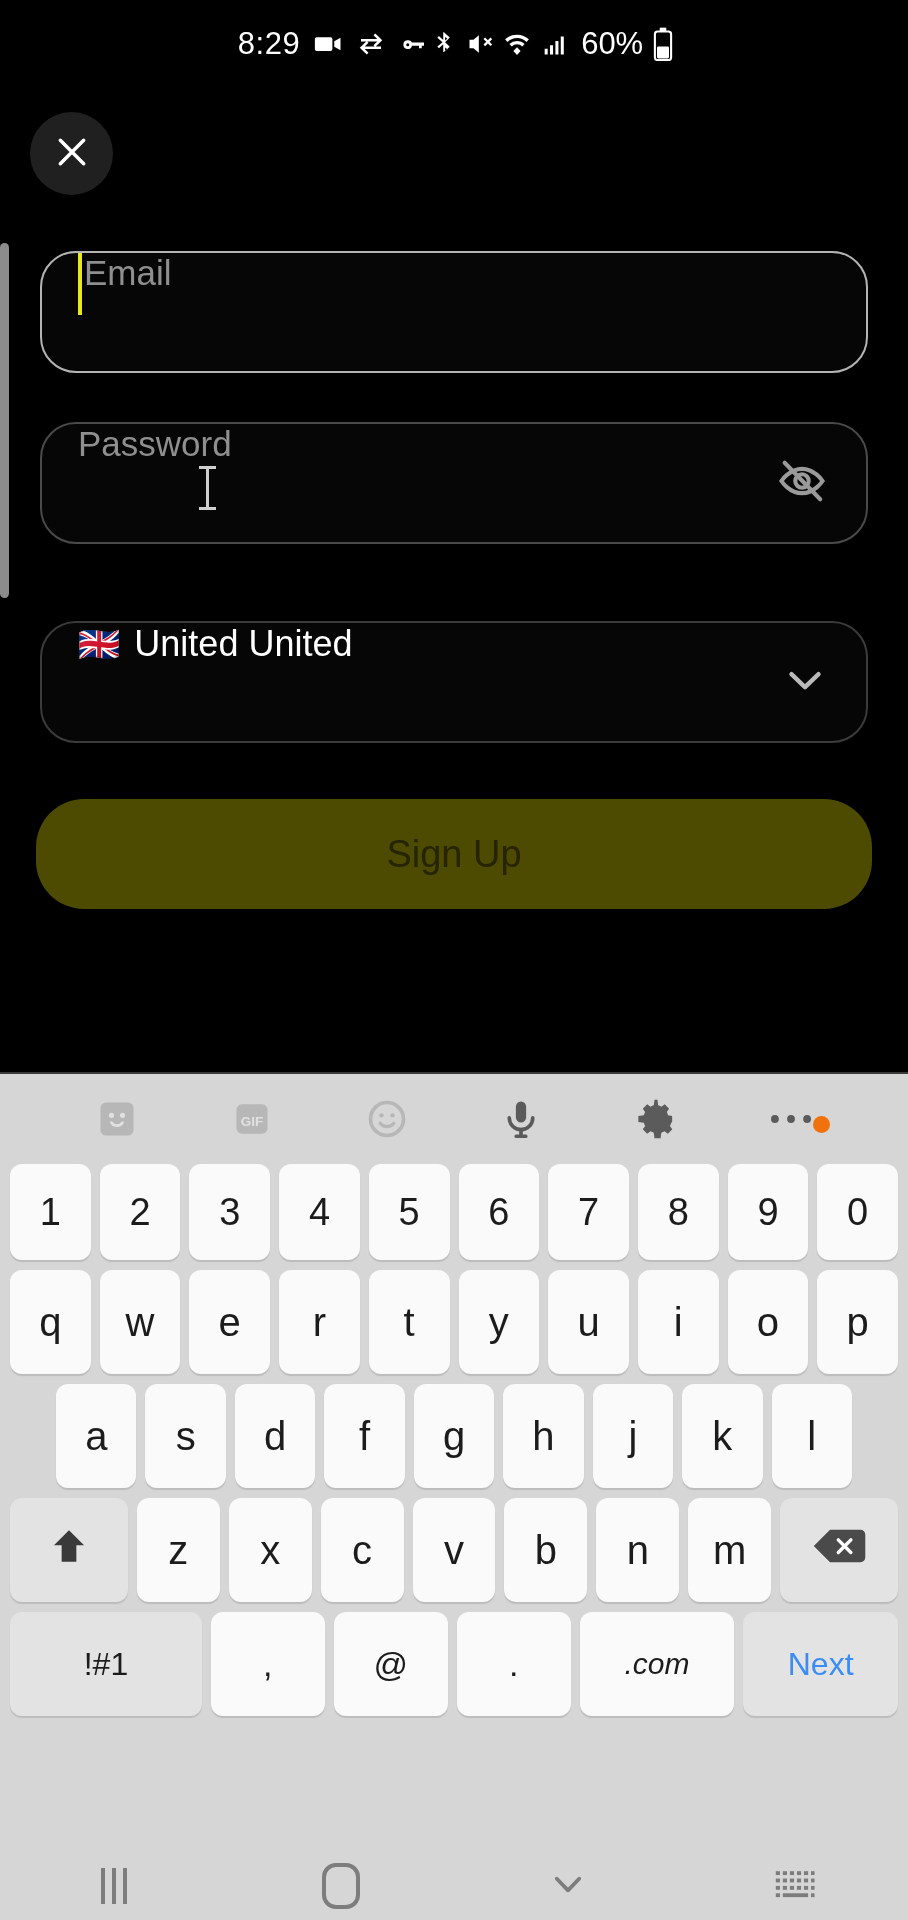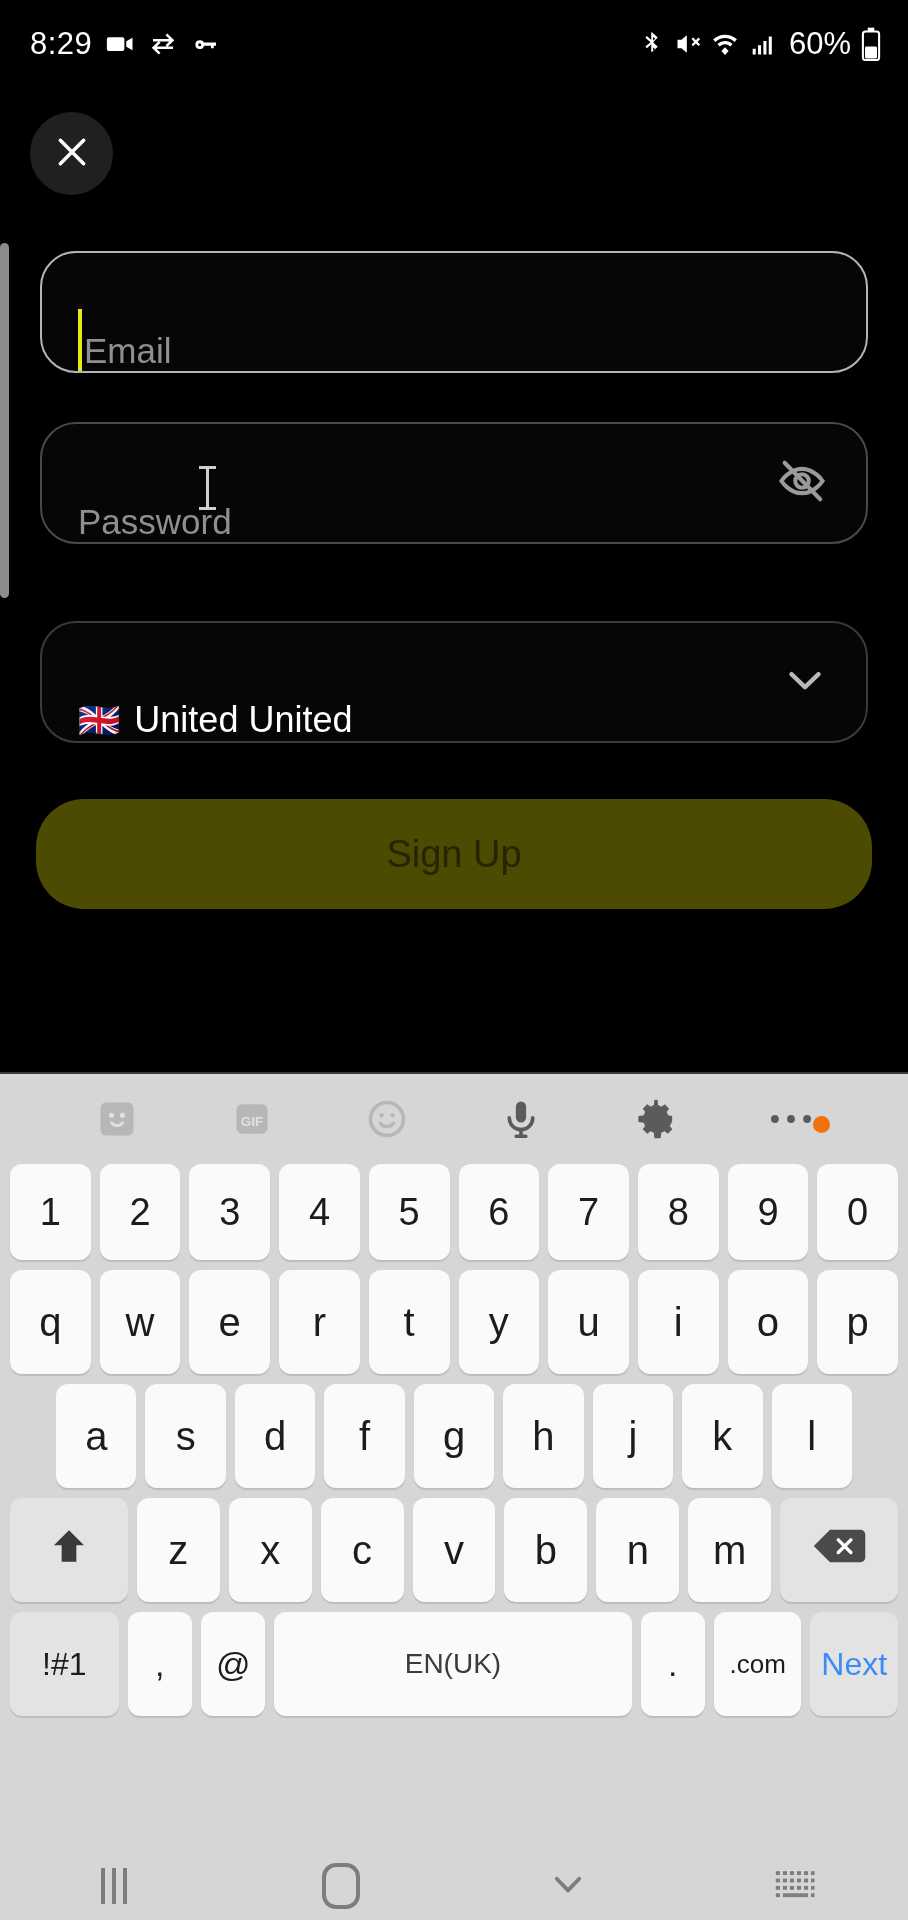--- a/index.html
+++ b/index.html
@@ -7,21 +7,21 @@
     width: 908px; height: 1920px;
     background: #000;
     font-family: "Liberation Sans", sans-serif;
     overflow: hidden;
   }
   .phone { position: relative; width: 908px; height: 1920px; background: #000; }
 
   
   .statusbar {
     position: absolute; top: 0; left: 0; width: 908px; height: 88px;
-    display: flex; align-items: center; justify-content: space-between;
+    display: flex; align-items: center; justify-content: center;
     padding: 0 26px 0 30px; color: #fff;
   }
   .sb-left { display: flex; align-items: center; gap: 13px; }
   .sb-right { display: flex; align-items: center; gap: 9px; }
   .sb-time { font-size: 31px; letter-spacing: .5px; }
   .sb-pct { font-size: 31px; margin-left: 4px; }
   .sb-ico { display: inline-flex; align-items: center; }
 
   
   .close-btn {
@@ -32,21 +32,21 @@
   }
 
   
   .content { position: absolute; top: 88px; left: 0; width: 908px; height: 984px; overflow: hidden; }
   .scrollbar-track { position: absolute; left: 0; top: 155px; width: 9px; height: 355px;
     background: #8c8c8c; border-radius: 5px; }
 
   .field {
     position: absolute; left: 40px; width: 828px;
     border-radius: 36px; background: #060606;
-    display: flex; align-items: flex-end; padding: 0 36px;
+    display: flex; align-items: flex-start; padding: 0 36px;
   }
   .field-email { top: 163px; height: 122px; border: 2px solid #b4b4b4; }
   .field-pass  { top: 334px; height: 122px; border: 2px solid #4a4a4a; }
   .field-country { top: 533px; height: 122px; border: 2px solid #3b3b3b; }
 
   .placeholder { color: #8f8f8f; font-size: 35px; }
   .caret {
     width: 4px; height: 62px; background: #e8e81f; margin-right: 2px; flex: 0 0 auto;
   }
   .ibeam {
@@ -98,21 +98,21 @@
     background: #fafafa; border-radius: 12px;
     height: 104px; display: flex; align-items: center; justify-content: center;
     color: #1c1c1c; font-size: 40px; flex: 1 1 0; min-width: 0;
     box-shadow: 0 2px 1px rgba(0,0,0,.12);
   }
   .key.dim { background: #e3e3e3; }
   .key.num { height: 96px; font-size: 38px; }
   .key-shift, .key-back { flex: 1.42 1 0; }
   .key-sym { flex: 1.55 1 0; font-size: 32px; }
   .key-space { flex: 5.1 1 0; font-size: 28px; color: #3b3b3b; }
-  .key-com { flex: 1.25 1 0; font-size: 26px; }
+  .key-com { flex: 1.25 1 0; font-size: 30px; font-style: italic; }
   .key-next { flex: 1.25 1 0; font-size: 32px; color: #3b8cf5; background:#e3e3e3; }
   .key-comma, .key-at, .key-period { flex: .92 1 0; font-size: 34px; }
 
   
   .navbar {
     position: absolute; left: 0; top: 1852px; width: 908px; height: 68px;
     background: #d6d6d6; display: flex; align-items: center;
   }
   .nav-item { flex: 1; display: flex; align-items: center; justify-content: center; }
   .nav-recents { display: flex; gap: 7px; }
@@ -330,21 +330,20 @@
               <path stroke="#fff" stroke-width="1.9" stroke-linecap="round" d="m14.6 6.6 7 7m0-7-7 7"></path>
             </svg>
         </span>
       </div>
     </div>
 
     <div class="kb-row row-bot">
       <div class="key dim key-sym">!#1</div>
       <div class="key key-comma">,</div>
       <div class="key key-at">@</div>
-      <div class="key key-space">EN(UK)</div>
       <div class="key key-period">.</div>
       <div class="key key-com">.com</div>
       <div class="key key-next">Next</div>
     </div>
   </div>
 
   <div class="navbar">
     <div class="nav-item">
       <span class="nav-recents">
           <span></span>

